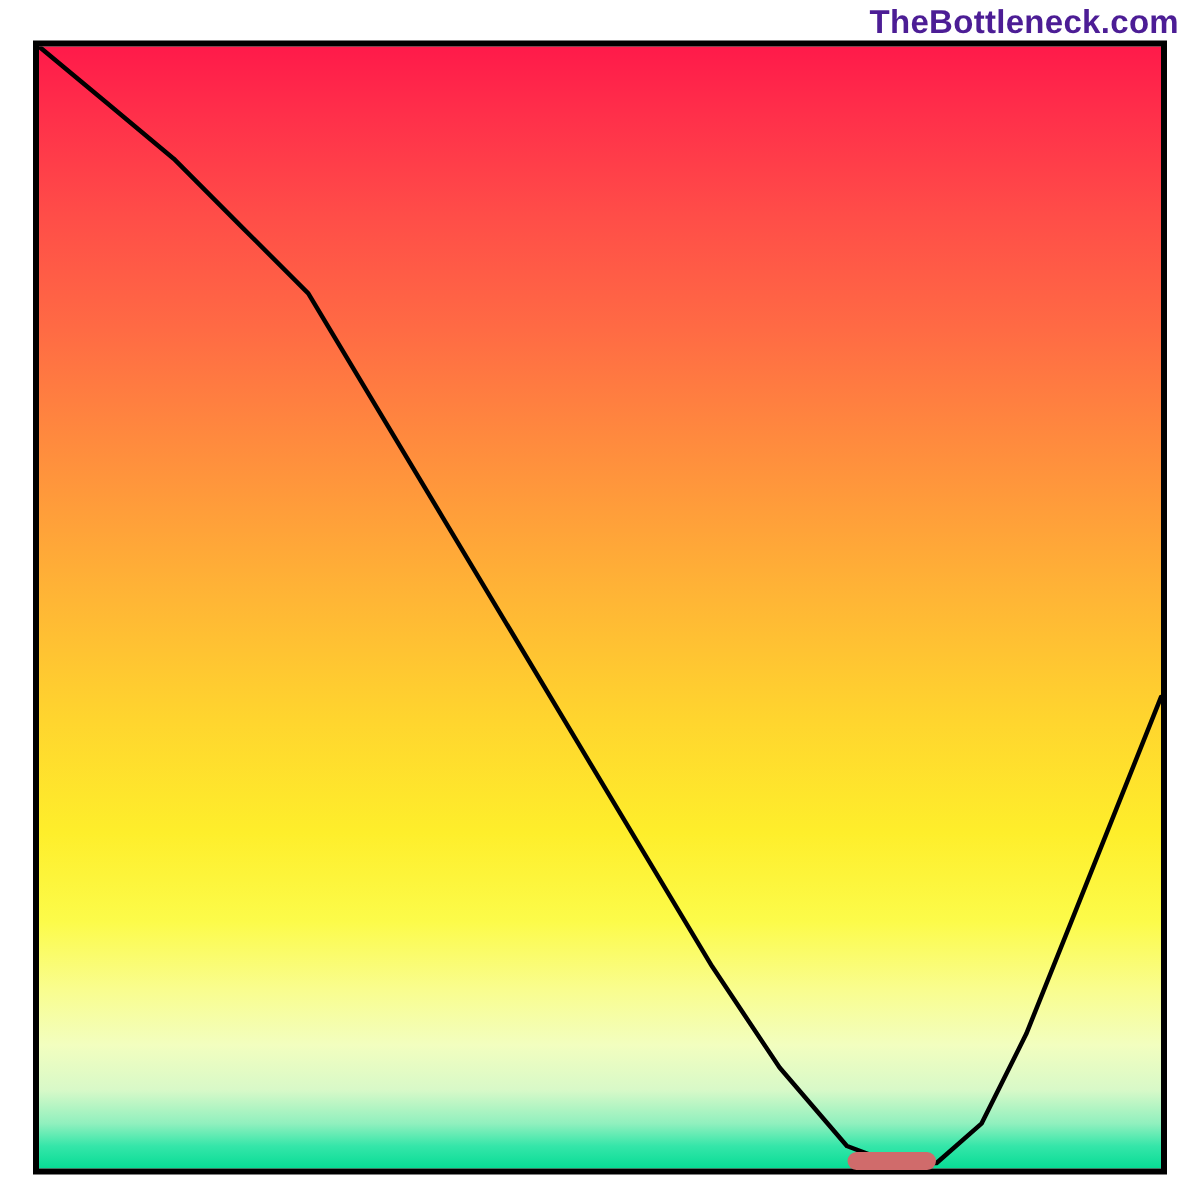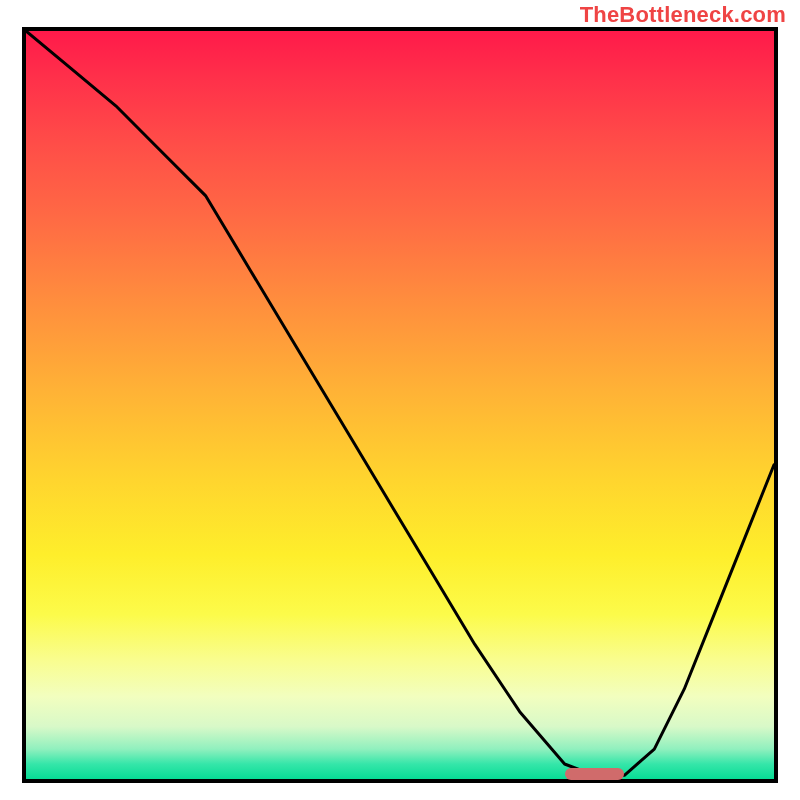--- a/index.html
+++ b/index.html
@@ -9,21 +9,21 @@
     width: 800px;
     height: 800px;
   }
   .attrib {
     position: absolute;
     top: 2px;
     right: 14px;
     font-family: Arial, Helvetica, sans-serif;
     font-weight: 700;
     font-size: 22px;
-    color: #ef4444;
+    color: #4c1d95;
     letter-spacing: 0.2px;
   }
   .plot {
     position: absolute;
     left: 22px;
     top: 27px;
     width: 756px;
     height: 756px;
     background: linear-gradient(
       to bottom,

